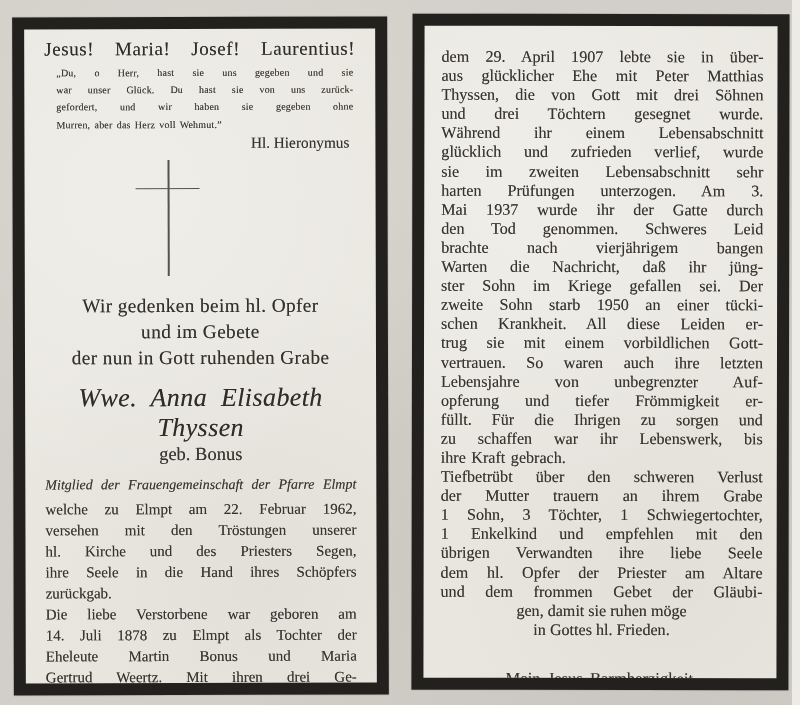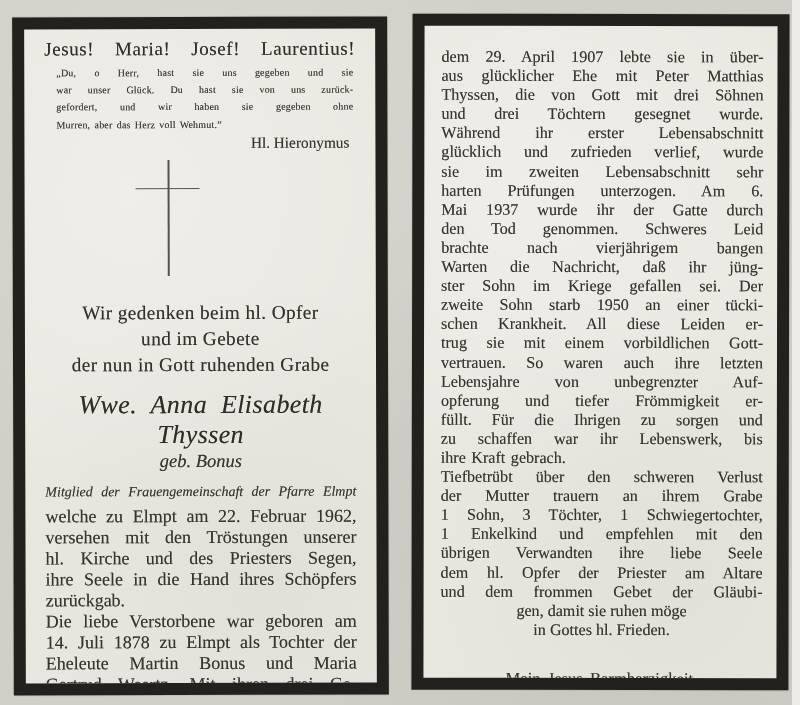--- a/index.html
+++ b/index.html
@@ -57,33 +57,33 @@
   .attribution {
     font-size:15.3px; text-align:right; padding-right:6px; margin-top:1px;
   }
   .cross {
     position:relative; width:64px; height:116px;
     margin:8px auto 0; margin-right:156px;
   }
   .cross .v { position:absolute; left:50%; top:0; width:1.5px; height:100%; background:#56534c; }
   .cross .h { position:absolute; left:0; top:28px; width:100%; height:1.5px; background:#56534c; }
 
-  .dedication { margin-top:24px; font-size:19.3px; line-height:26px; letter-spacing:0.4px; color:#34312b; }
+  .dedication { margin-top:17px; font-size:19.3px; line-height:26px; letter-spacing:0.4px; color:#34312b; }
   .deceased-name {
     margin-top:12px; text-align:center;
     font-size:26px; font-style:italic;
     word-spacing:7px; letter-spacing:0.4px;
     color:#2f2c27;
   }
-  .maiden-name { text-align:center; font-size:18.5px; margin-top:1px;font-style:italic; }
+  .maiden-name { text-align:center; font-size:18.5px; margin-top:1px; }
   .membership {
     margin-top:12px; font-size:14px; font-style:italic;
     word-spacing:2px; color:#3a372f;
   }
-  .body-left  { margin-top:6px; font-size:18px; line-height:21px; word-spacing:1.5px; }
+  .body-left  { margin-top:6px; font-size:15px; line-height:21px; word-spacing:1.5px; }
   .body-right { margin-top:21px; font-size:16.1px; line-height:19.1px; word-spacing:1.5px; }
   .closing-centered { font-size:16.1px; line-height:19.1px; }
   .final-prayer { margin-top:30px; text-align:center; font-size:16.6px; word-spacing:3px; }
 
   .ink { text-shadow: 0 0 0.5px rgba(55,50,42,0.55); }
 </style>
 </head>
 <body>
 
 <div class="scan">
@@ -138,24 +138,24 @@
   </div>
 
   <div class="page page-right">
     <div class="page-inner ink">
 
       <div class="body-right block justified">
           <div class="line">dem 29. April 1907 lebte sie in über-</div>
           <div class="line">aus glücklicher Ehe mit Peter Matthias</div>
           <div class="line">Thyssen, die von Gott mit drei Söhnen</div>
           <div class="line">und drei Töchtern gesegnet wurde.</div>
-          <div class="line">Während ihr erster Lebensabschnitt</div>
+          <div class="line">Während ihr einem Lebensabschnitt</div>
           <div class="line">glücklich und zufrieden verlief, wurde</div>
           <div class="line">sie im zweiten Lebensabschnitt sehr</div>
-          <div class="line">harten Prüfungen unterzogen. Am 6.</div>
+          <div class="line">harten Prüfungen unterzogen. Am 3.</div>
           <div class="line">Mai 1937 wurde ihr der Gatte durch</div>
           <div class="line">den Tod genommen. Schweres Leid</div>
           <div class="line">brachte nach vierjährigem bangen</div>
           <div class="line">Warten die Nachricht, daß ihr jüng-</div>
           <div class="line">ster Sohn im Kriege gefallen sei. Der</div>
           <div class="line">zweite Sohn starb 1950 an einer tücki-</div>
           <div class="line">schen Krankheit. All diese Leiden er-</div>
           <div class="line">trug sie mit einem vorbildlichen Gott-</div>
           <div class="line">vertrauen. So waren auch ihre letzten</div>
           <div class="line">Lebensjahre von unbegrenzter Auf-</div>

